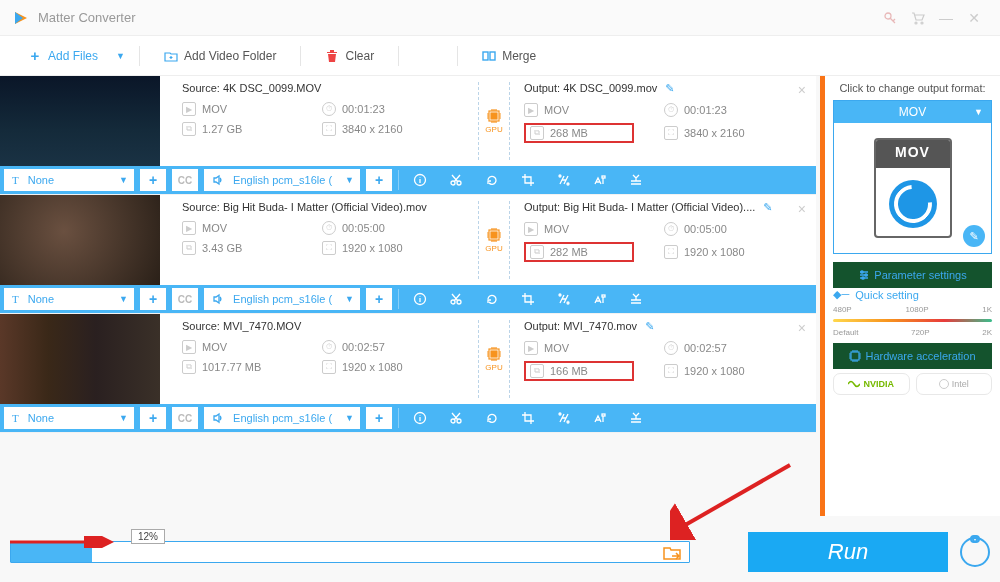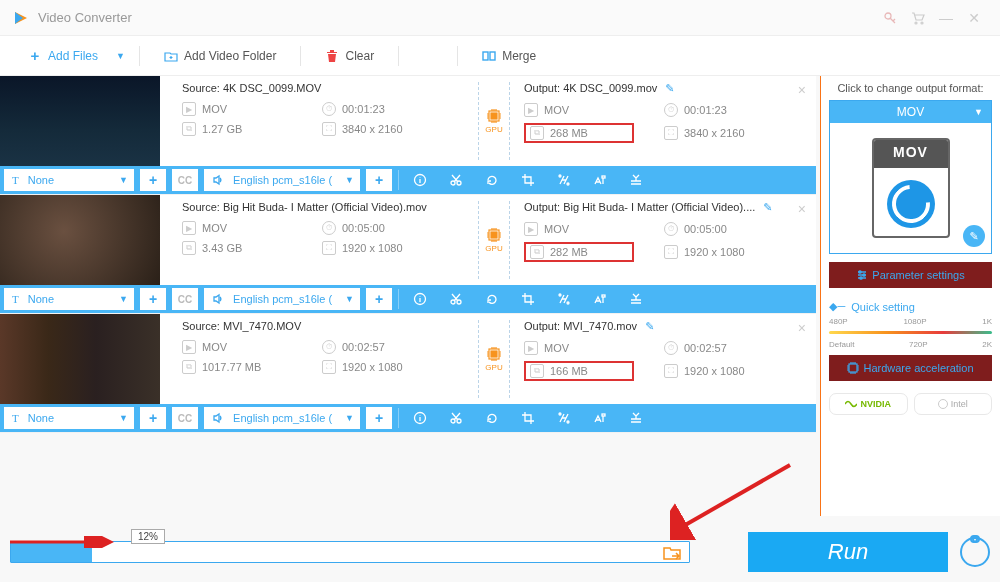--- a/index.html
+++ b/index.html
@@ -11,21 +11,21 @@
 .titlebar .winbtn { width:28px; height:28px; display:flex; align-items:center; justify-content:center; color:#ccc; cursor:pointer; font-size:14px;}
 
 .toolbar { height:40px; background:#fff; display:flex; align-items:center; padding:0 18px; border-bottom:1px solid #eee; gap:8px;}
 .toolbtn { display:flex; align-items:center; gap:6px; padding:4px 10px; color:#555; font-size:12px; cursor:pointer;}
 .toolbtn .ic{width:14px;height:14px;display:flex;align-items:center;justify-content:center;}
 .toolbtn.blue { color:#3ba8ef;}
 .tooldiv { width:1px; height:20px; background:#e5e5e5; margin:0 6px;}
 
 .mainrow{ display:flex; height:440px; }
 .list{ flex:1; overflow:hidden; padding-right:4px;}
-.side{ width:180px; padding:6px 8px; background:#fff; border-left:1px solid #f97316;}
+.side{ width:180px; padding:6px 8px; background:#fff; border-left:5px solid #f97316;}
 
 .item{ background:#fff; border-bottom:1px solid #f2f2f2;}
 .itemtop{ display:flex; height:90px; position:relative;}
 .thumb{ width:160px; height:90px; background:linear-gradient(180deg,#222 0%,#333 100%); position:relative; flex-shrink:0;}
 .thumb.t1{background:linear-gradient(180deg,#0a1628 0%,#142a3a 60%,#1a3244 100%);}
 .thumb.t2{background:radial-gradient(circle at 40% 40%,#6a5040,#2a2018);}
 .thumb.t3{background:linear-gradient(90deg,#5a3828,#3a2818 30%,#2a2020 60%,#3a3028);}
 .meta{ flex:1; padding:6px 10px; position:relative;margin-left:12px;}
 .srcline{ font-size:11px; color:#333; margin-bottom:8px;}
 .metarow{ display:flex; gap:30px; margin-bottom:6px;}
@@ -60,21 +60,21 @@
 .formathead{ height:22px; background:#49b6f6; color:#fff; display:flex; align-items:center; justify-content:center; font-size:12px; position:relative;}
 .formathead .caret{position:absolute; right:8px; font-size:9px;}
 .formaticon{ height:130px; display:flex; align-items:center; justify-content:center; background:#fff; position:relative;}
 .movicon{width:78px;height:100px;border:2px solid #666;border-radius:4px;position:relative;background:#fff;}
 .movicon::before{content:"";position:absolute;top:0;left:0;right:0;height:28px;background:#555;border-radius:2px 2px 0 0;}
 .movicon .txt{position:absolute;top:4px;left:0;right:0;color:#fff;font-size:14px;font-weight:bold;text-align:center;letter-spacing:1px;}
 .movicon .q{position:absolute;bottom:8px;left:50%;transform:translate(-50%,0);width:48px;height:48px;border-radius:50%;background:#1e96e6;display:flex;align-items:center;justify-content:center;}
 .movicon .q::before{content:"";width:30px;height:30px;border:4px solid #fff;border-radius:50%;border-top-color:transparent;transform:rotate(40deg);}
 .pencil-corner{position:absolute;right:6px;bottom:6px;width:22px;height:22px;background:#49b6f6;border-radius:50%;display:flex;align-items:center;justify-content:center;color:#fff;font-size:11px;}
 
-.sidebtn{ width:100%; height:26px; background:#7f1d1d; color:#3ba8ef; border:none; font-size:11px; display:flex; align-items:center; justify-content:center; gap:4px; cursor:pointer; margin-bottom:12px;}
+.sidebtn{ width:100%; height:26px; background:#14532d; color:#3ba8ef; border:none; font-size:11px; display:flex; align-items:center; justify-content:center; gap:4px; cursor:pointer; margin-bottom:0;}
 
 .quick .qh{ font-size:11px; color:#3ba8ef; margin-bottom:4px; display:flex; align-items:center; gap:6px;}
 .slider{ position:relative; height:32px; margin-bottom:6px;}
 .slider .ticks{display:flex;justify-content:space-between;font-size:8px;color:#999;position:absolute;top:0;left:0;right:0;}
 .slider .track{position:absolute;top:14px;left:0;right:0;height:3px;background:linear-gradient(90deg,#ffd84d 0%,#f7931e 35%,#e83b3b 70%,#3bbd8c 100%);border-radius:2px;}
 .slider .ticks2{display:flex;justify-content:space-between;font-size:8px;color:#999;position:absolute;bottom:0;left:0;right:0;}
 
 .nvrow{display:flex;gap:6px;margin-top:4px;}
 .chip{flex:1;height:22px;border:1px solid #e8e8e8;background:#fff;display:flex;align-items:center;justify-content:center;font-size:9px;border-radius:7px;}
 .chip.nv{color:#76b900;font-weight:bold;}
@@ -95,21 +95,21 @@
 </head>
 <body>
 
 <div class="titlebar">
   <span class="logo">
     <svg width="16" height="16" viewBox="0 0 16 16">
         <path d="M2 2 L14 8 L2 14 Z" fill="#f7931e"></path>
         <path d="M2 2 L10 8 L2 14 Z" fill="#3ba8ef"></path>
       </svg>
   </span>
-  <span class="title">Video Converter</span>
+  <span class="title">Matter Converter</span>
   <span class="winbtn">
       <svg width="14" height="14" viewBox="0 0 14 14" fill="none" stroke="#e8b8b8" stroke-width="1.3">
         <circle cx="5" cy="5" r="3"></circle>
         <path d="M7 7 L12 12 M10 10 L12 8"></path>
       </svg>
     </span>
   <span class="winbtn">
       <svg width="14" height="14" viewBox="0 0 14 14" fill="none" stroke="#ccc" stroke-width="1.2">
         <path d="M1 2h2l2 7h6l2-5H4"></path>
         <circle cx="5" cy="12" r="1"></circle>

